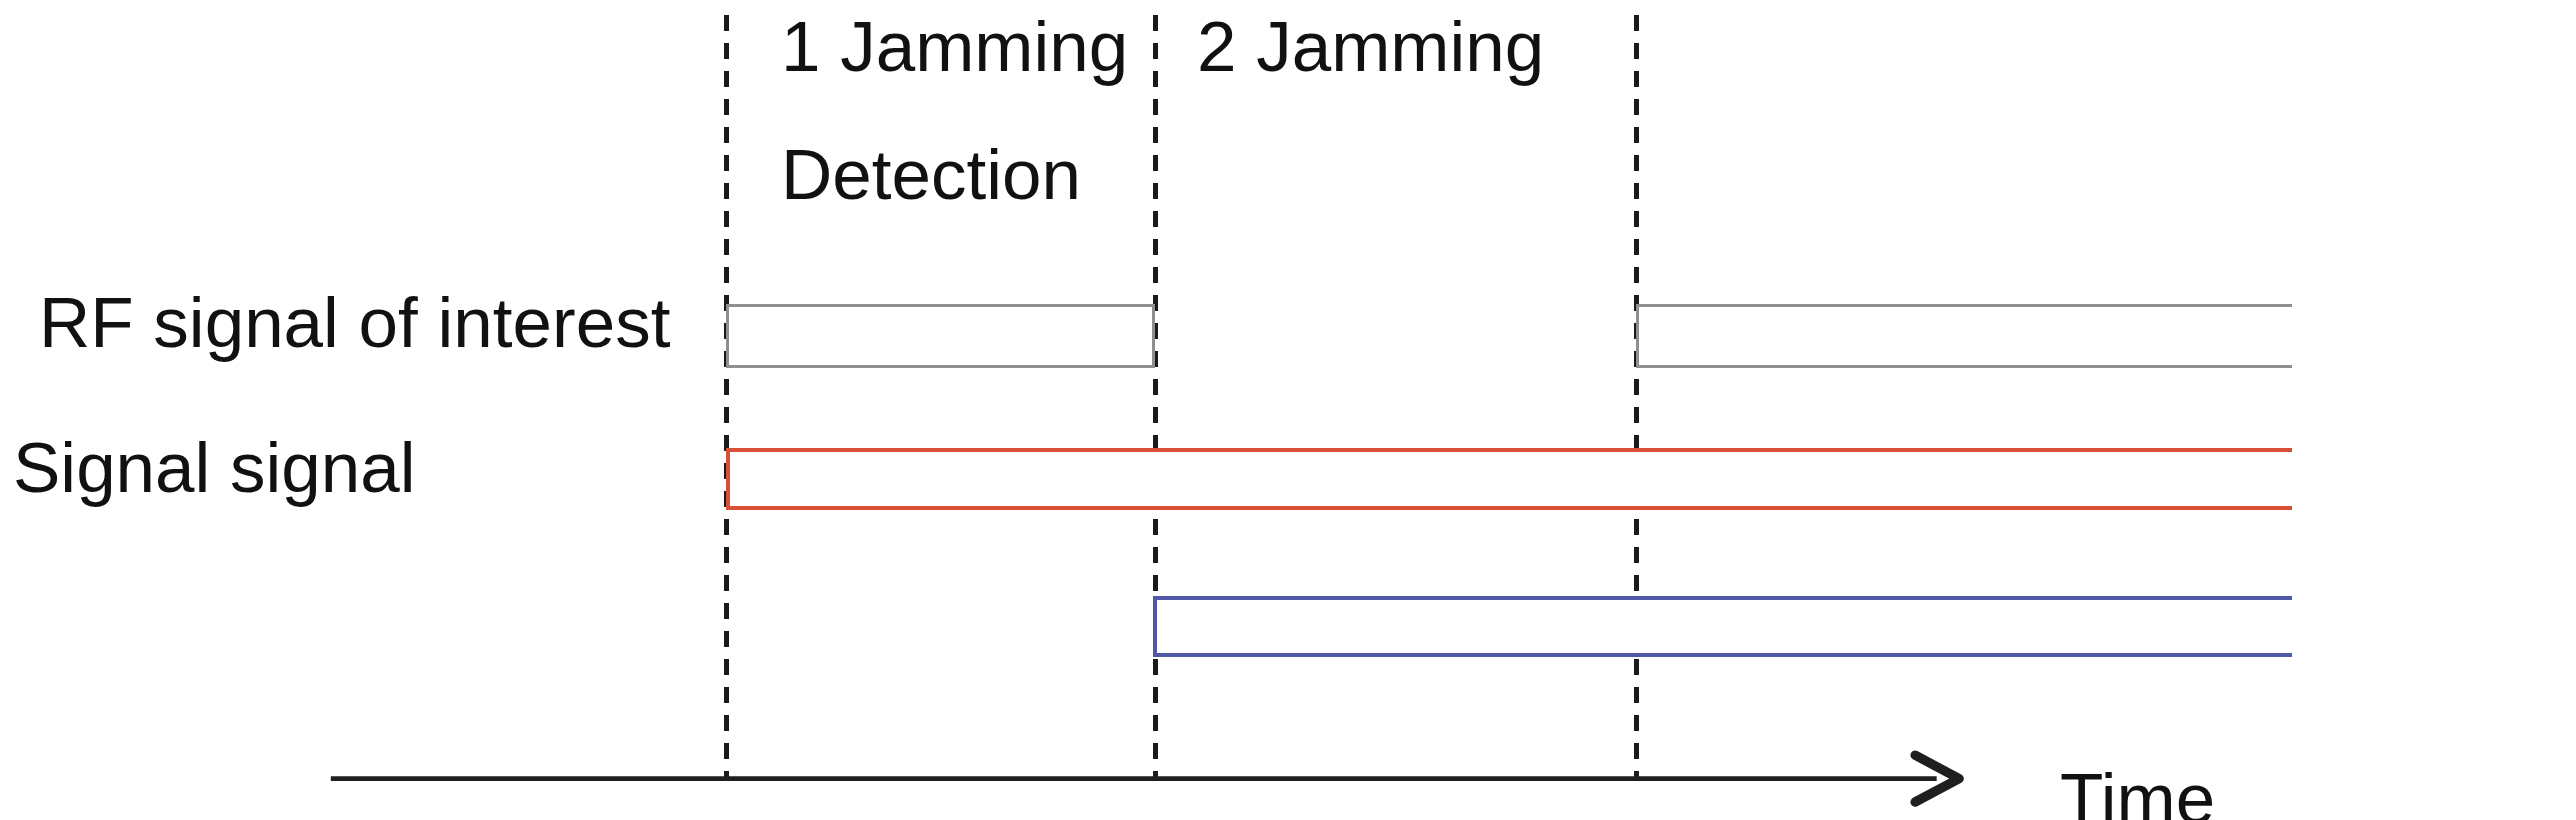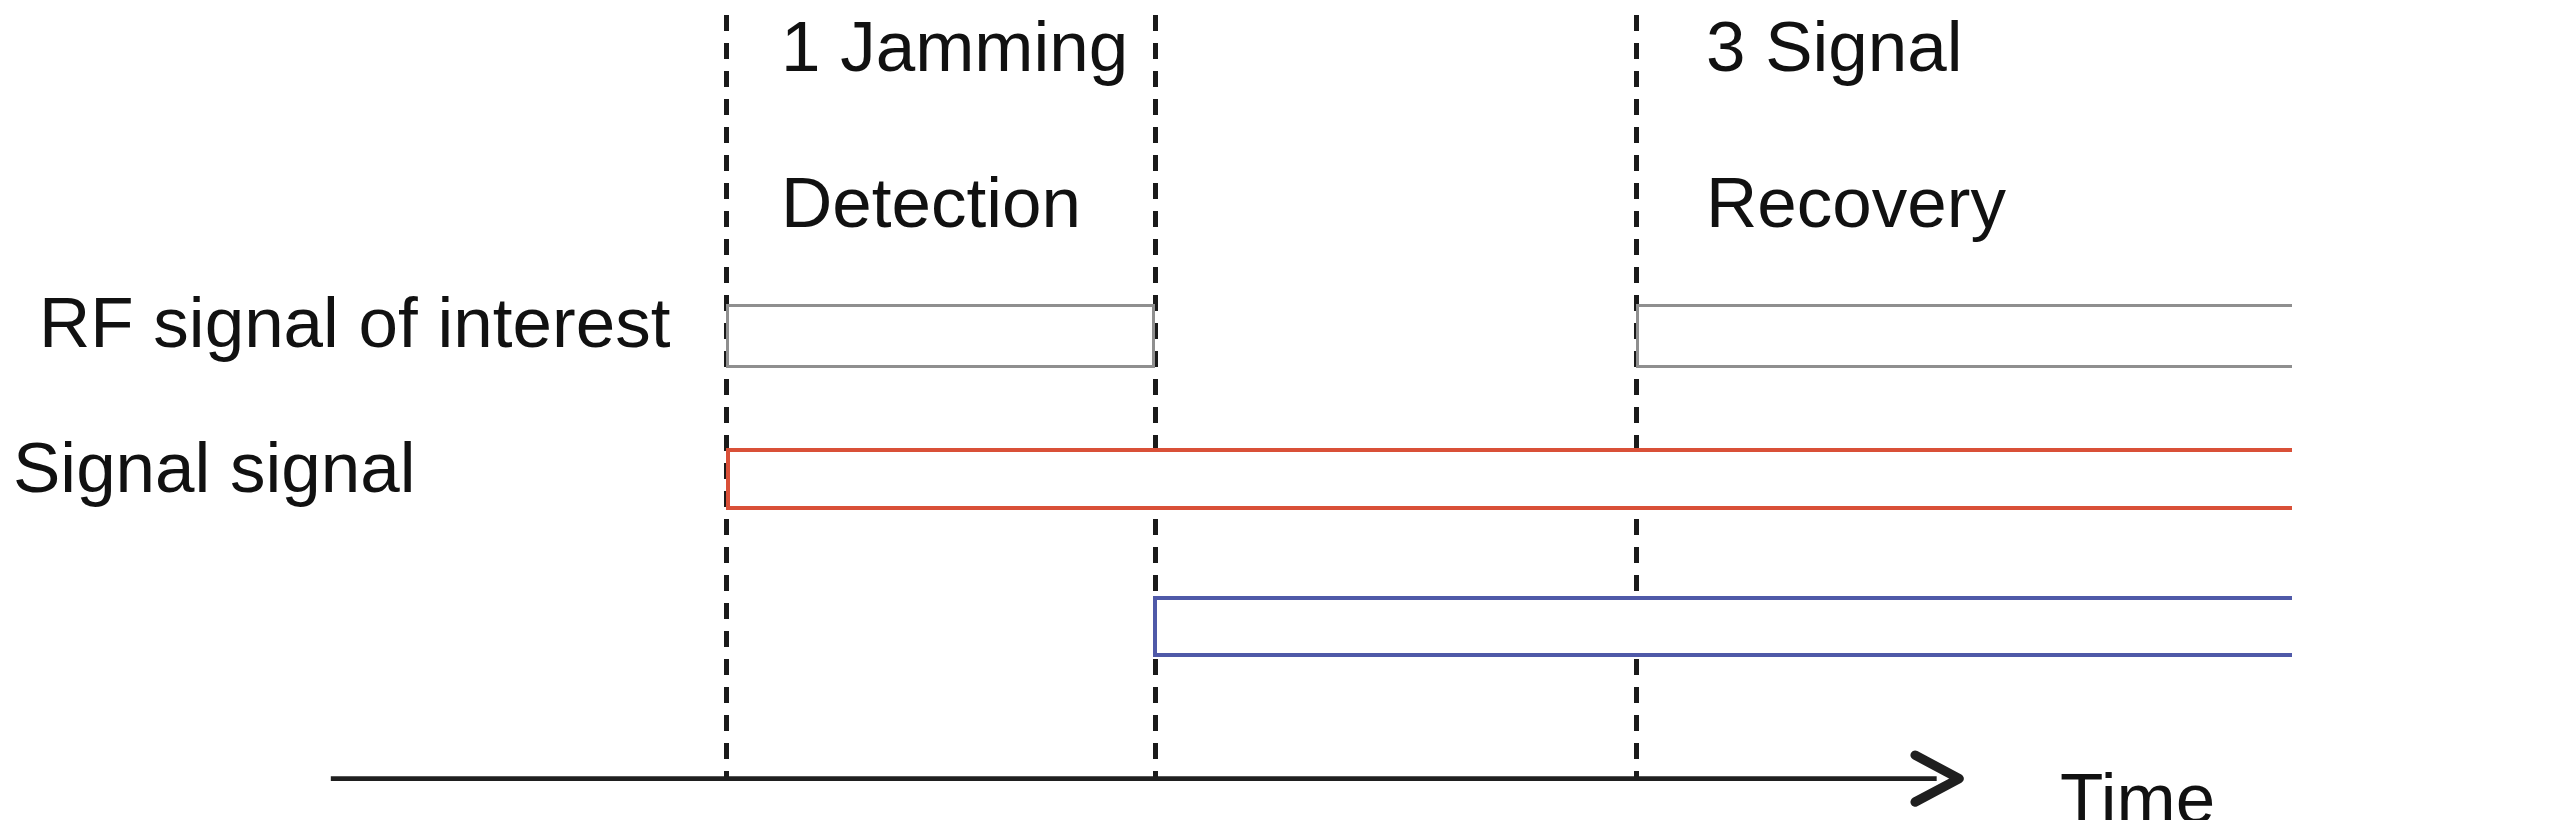--- a/index.html
+++ b/index.html
@@ -25,21 +25,21 @@
       transparent 16px, transparent 28px
     );
   }
   .divider.d1 { left: 724px; }
   .divider.d2 { left: 1153px; }
   .divider.d3 { left: 1634px; }
 
   
   .phase-label { position: absolute; top: 11.2px; font-size: 71px; line-height: 71px; white-space: nowrap; }
   .phase-label .line { display: block; }
-  .phase-label .line + .line { margin-top: 85px; }
+  .phase-label .line + .line { margin-top: 57px; }
   .phase-label.p1 { left: 781px; }
   .phase-label.p2 { left: 1197px; }
   .phase-label.p3 { left: 1706px; }
 
   
   .row-label { position: absolute; left: 13px; font-size: 71px; line-height: 71px; white-space: nowrap; }
   .row-label.r1 { top: 287px; margin-left: 26px; }
   .row-label.r2 { top: 432px; }
   .row-label.r3 { top: 580px; }
 
@@ -63,24 +63,21 @@
 
   <div class="divider d1"></div>
   <div class="divider d2"></div>
   <div class="divider d3"></div>
 
   <div class="phase-label p1">
     <span class="line">1 Jamming</span>
     <span class="line">Detection</span>
   </div>
   <div class="phase-label p2">
-  </div>
-  <div class="phase-label p3">
-    <span class="line">3 Signal</span>
-    <span class="line">Recovery</span>
+    <span class="line">2 Jamming</span>
   </div>
 
   <div class="row-label r1">RF signal of interest</div>
   <div class="row-label r2">Signal signal</div>
 
   <div class="bar rf seg1"></div>
   <div class="bar rf seg2"></div>
   <div class="bar jam"></div>
   <div class="bar fso"></div>
 

